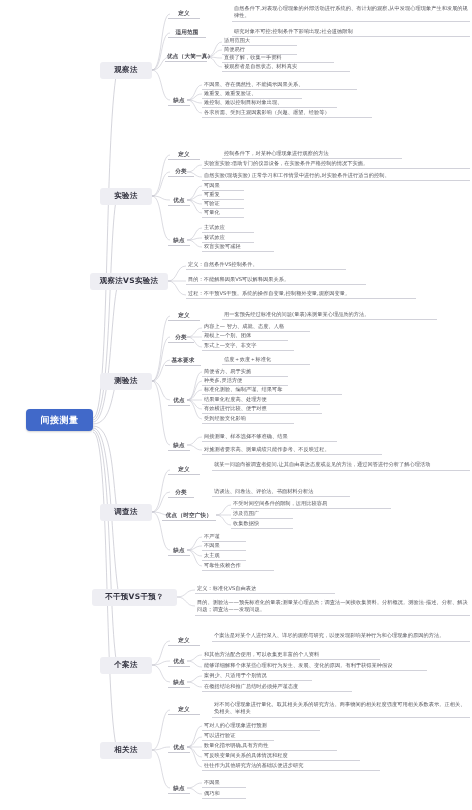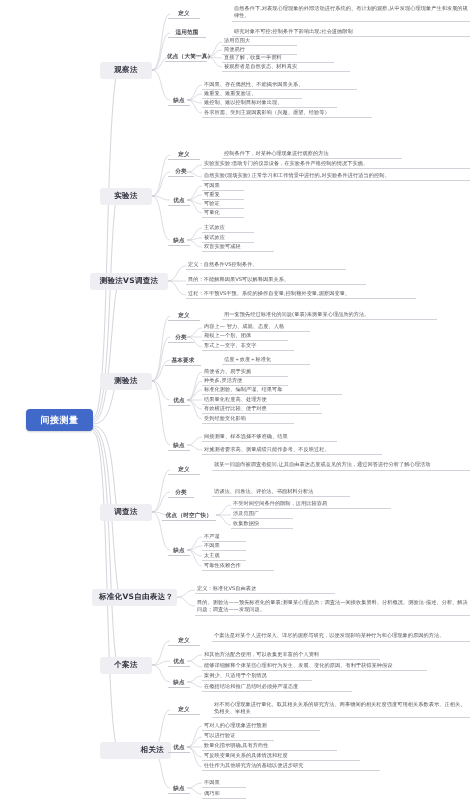--- a/index.html
+++ b/index.html
@@ -219,21 +219,21 @@
   <div class="node lvl3" style="left:202px; top:182px; width:42px;">可因果</div>
   <div class="node lvl3" style="left:202px; top:191px; width:42px;">可重复</div>
   <div class="node lvl3" style="left:202px; top:200px; width:42px;">可验证</div>
   <div class="node lvl3" style="left:202px; top:209px; width:42px;">可量化</div>
 
   <div class="node lvl2" style="left:168px; top:236px; width:22px;">缺点</div>
   <div class="node lvl3" style="left:202px; top:224px; width:52px;">主试效应</div>
   <div class="node lvl3" style="left:202px; top:234px; width:52px;">被试效应</div>
   <div class="node lvl3" style="left:202px; top:243px; width:72px;">双盲实验可减轻</div>
 
-  <div class="node lvl1" style="left:90px; top:273px; width:78px;">测验法VS调查法</div>
+  <div class="node lvl1" style="left:90px; top:273px; width:78px;">观察法VS实验法</div>
   <div class="node lvl3" style="left:186px; top:261px; width:160px;">定义：自然条件VS控制条件。</div>
   <div class="node lvl3" style="left:186px; top:276px; width:180px;">目的：不能解释因果VS可以解释因果关系。</div>
   <div class="node lvl3" style="left:186px; top:290px; width:230px;">过程：不干预VS干预。系统的操作自变量,控制额外变量,观察因变量。</div>
 
   <div class="node lvl1" style="left:100px; top:373px; width:52px;">测验法</div>
 
   <div class="node lvl2" style="left:168px; top:311px; width:32px;">定义</div>
   <div class="node lvl3" style="left:222px; top:311px; width:215px;">用一套预先经过标准化的问题(量表)来测量某心理品质的方法。</div>
 
   <div class="node lvl2" style="left:168px; top:333px; width:26px;">分类</div>
@@ -268,38 +268,38 @@
   <div class="node lvl3" style="left:231px; top:500px; width:160px;">不受时间空间条件的限制，运用比较容易</div>
   <div class="node lvl3" style="left:231px; top:510px; width:62px;">涉及范围广</div>
   <div class="node lvl3" style="left:231px; top:520px; width:62px;">收集数据快</div>
 
   <div class="node lvl2" style="left:168px; top:546px; width:22px;">缺点</div>
   <div class="node lvl3" style="left:202px; top:533px; width:44px;">不严谨</div>
   <div class="node lvl3" style="left:202px; top:542px; width:44px;">不因果</div>
   <div class="node lvl3" style="left:202px; top:552px; width:44px;">太主观</div>
   <div class="node lvl3" style="left:202px; top:562px; width:72px;">可靠性依赖合作</div>
 
-  <div class="node lvl1" style="left:92px; top:589px; width:85px;">标准化VS自由表达？</div>
+  <div class="node lvl1" style="left:92px; top:589px; width:85px;">不干预VS干预？</div>
   <div class="node lvl3" style="left:195px; top:585px; width:140px;">定义：标准化VS自由表达</div>
   <div class="node lvl3 tight" style="left:195px; top:598px; width:275px;">目的。测验法——预先标准化的量表;测量某心理品质；调查法—间接收集资料。分析概况。测验法-描述、分析、解决问题；调查法——发现问题。</div>
 
   <div class="node lvl1" style="left:100px; top:657px; width:52px;">个案法</div>
 
   <div class="node lvl2" style="left:168px; top:636px; width:32px;">定义</div>
   <div class="node lvl3 tight" style="left:212px; top:631px; width:258px;">个案法是对某个人进行深入、详尽的观察与研究，以便发现影响某种行为和心理现象的原因的方法。</div>
 
   <div class="node lvl2" style="left:168px; top:657px; width:22px;">优点</div>
   <div class="node lvl3" style="left:202px; top:651px; width:178px;">和其他方法配合使用，可以收集更丰富的个人资料</div>
   <div class="node lvl3" style="left:202px; top:662px; width:225px;">能够详细解释个体某些心理和行为发生、发展、变化的原因。有利于获得某种假设</div>
 
   <div class="node lvl2" style="left:168px; top:678px; width:22px;">缺点</div>
   <div class="node lvl3" style="left:202px; top:672px; width:110px;">案例少、只适用于个别情况</div>
   <div class="node lvl3" style="left:202px; top:683px; width:150px;">在概括结论和推广总结时必须持严谨态度</div>
 
-  <div class="node lvl1" style="left:100px; top:742px; width:71px;text-align:right;">相关法</div>
+  <div class="node lvl1" style="left:100px; top:742px; width:52px;">相关法</div>
 
   <div class="node lvl2" style="left:168px; top:705px; width:32px;">定义</div>
   <div class="node lvl3 tight" style="left:212px; top:700px; width:258px;">对不同心理现象进行量化、取其相关关系的研究方法。两事物间的相关程度强度可用相关系数表示。正相关、负相关、零相关</div>
 
   <div class="node lvl2" style="left:168px; top:743px; width:22px;">优点</div>
   <div class="node lvl3" style="left:202px; top:722px; width:118px;">可对人的心理现象进行预测</div>
   <div class="node lvl3" style="left:202px; top:732px; width:72px;">可以进行验证</div>
   <div class="node lvl3" style="left:202px; top:742px; width:135px;">数量化指示明确,具有方向性</div>
   <div class="node lvl3" style="left:202px; top:752px; width:158px;">可反映变量间关系的具体情况和程度</div>
   <div class="node lvl3" style="left:202px; top:762px; width:178px;">往往作为其他研究方法的基础以便进步研究</div>

